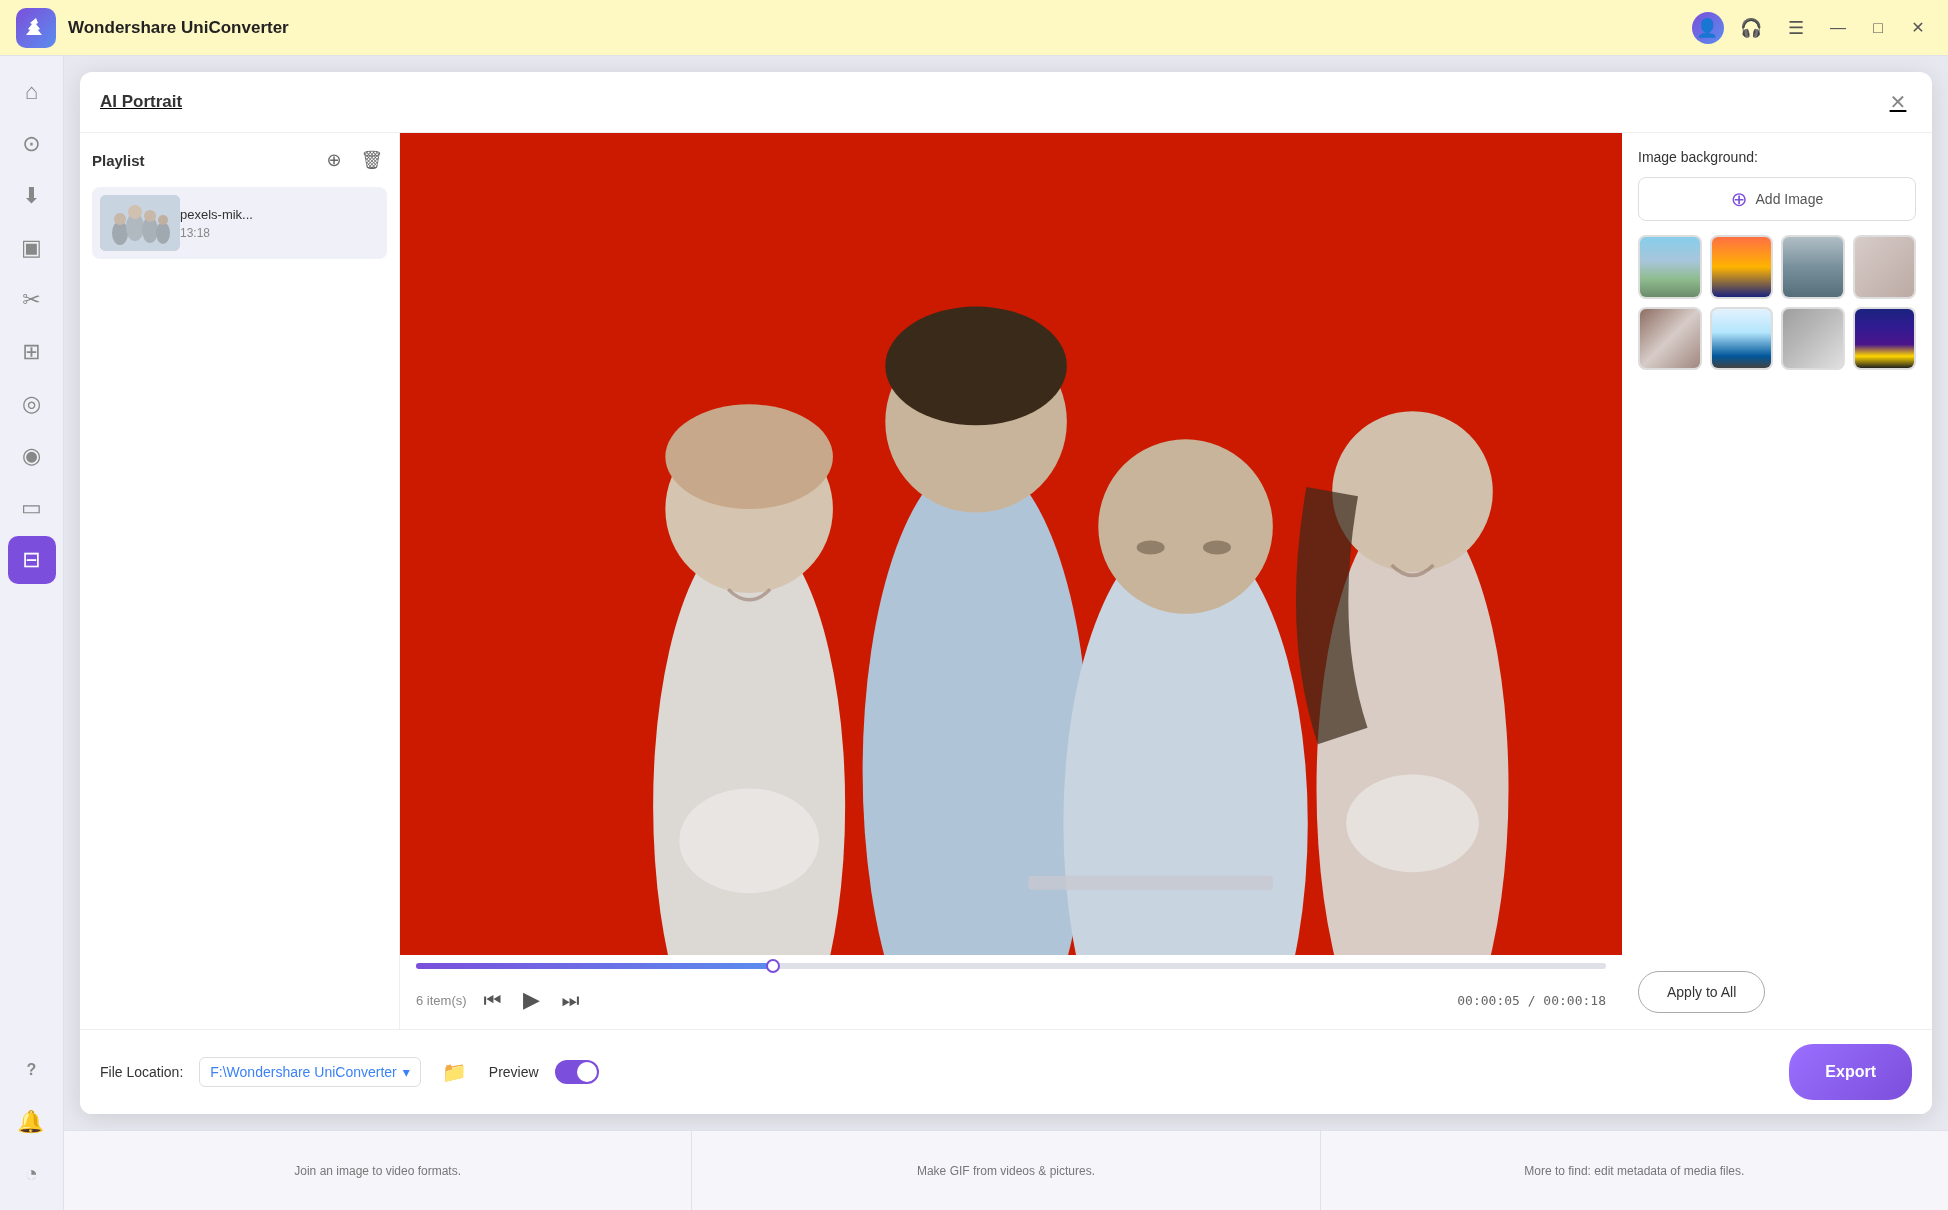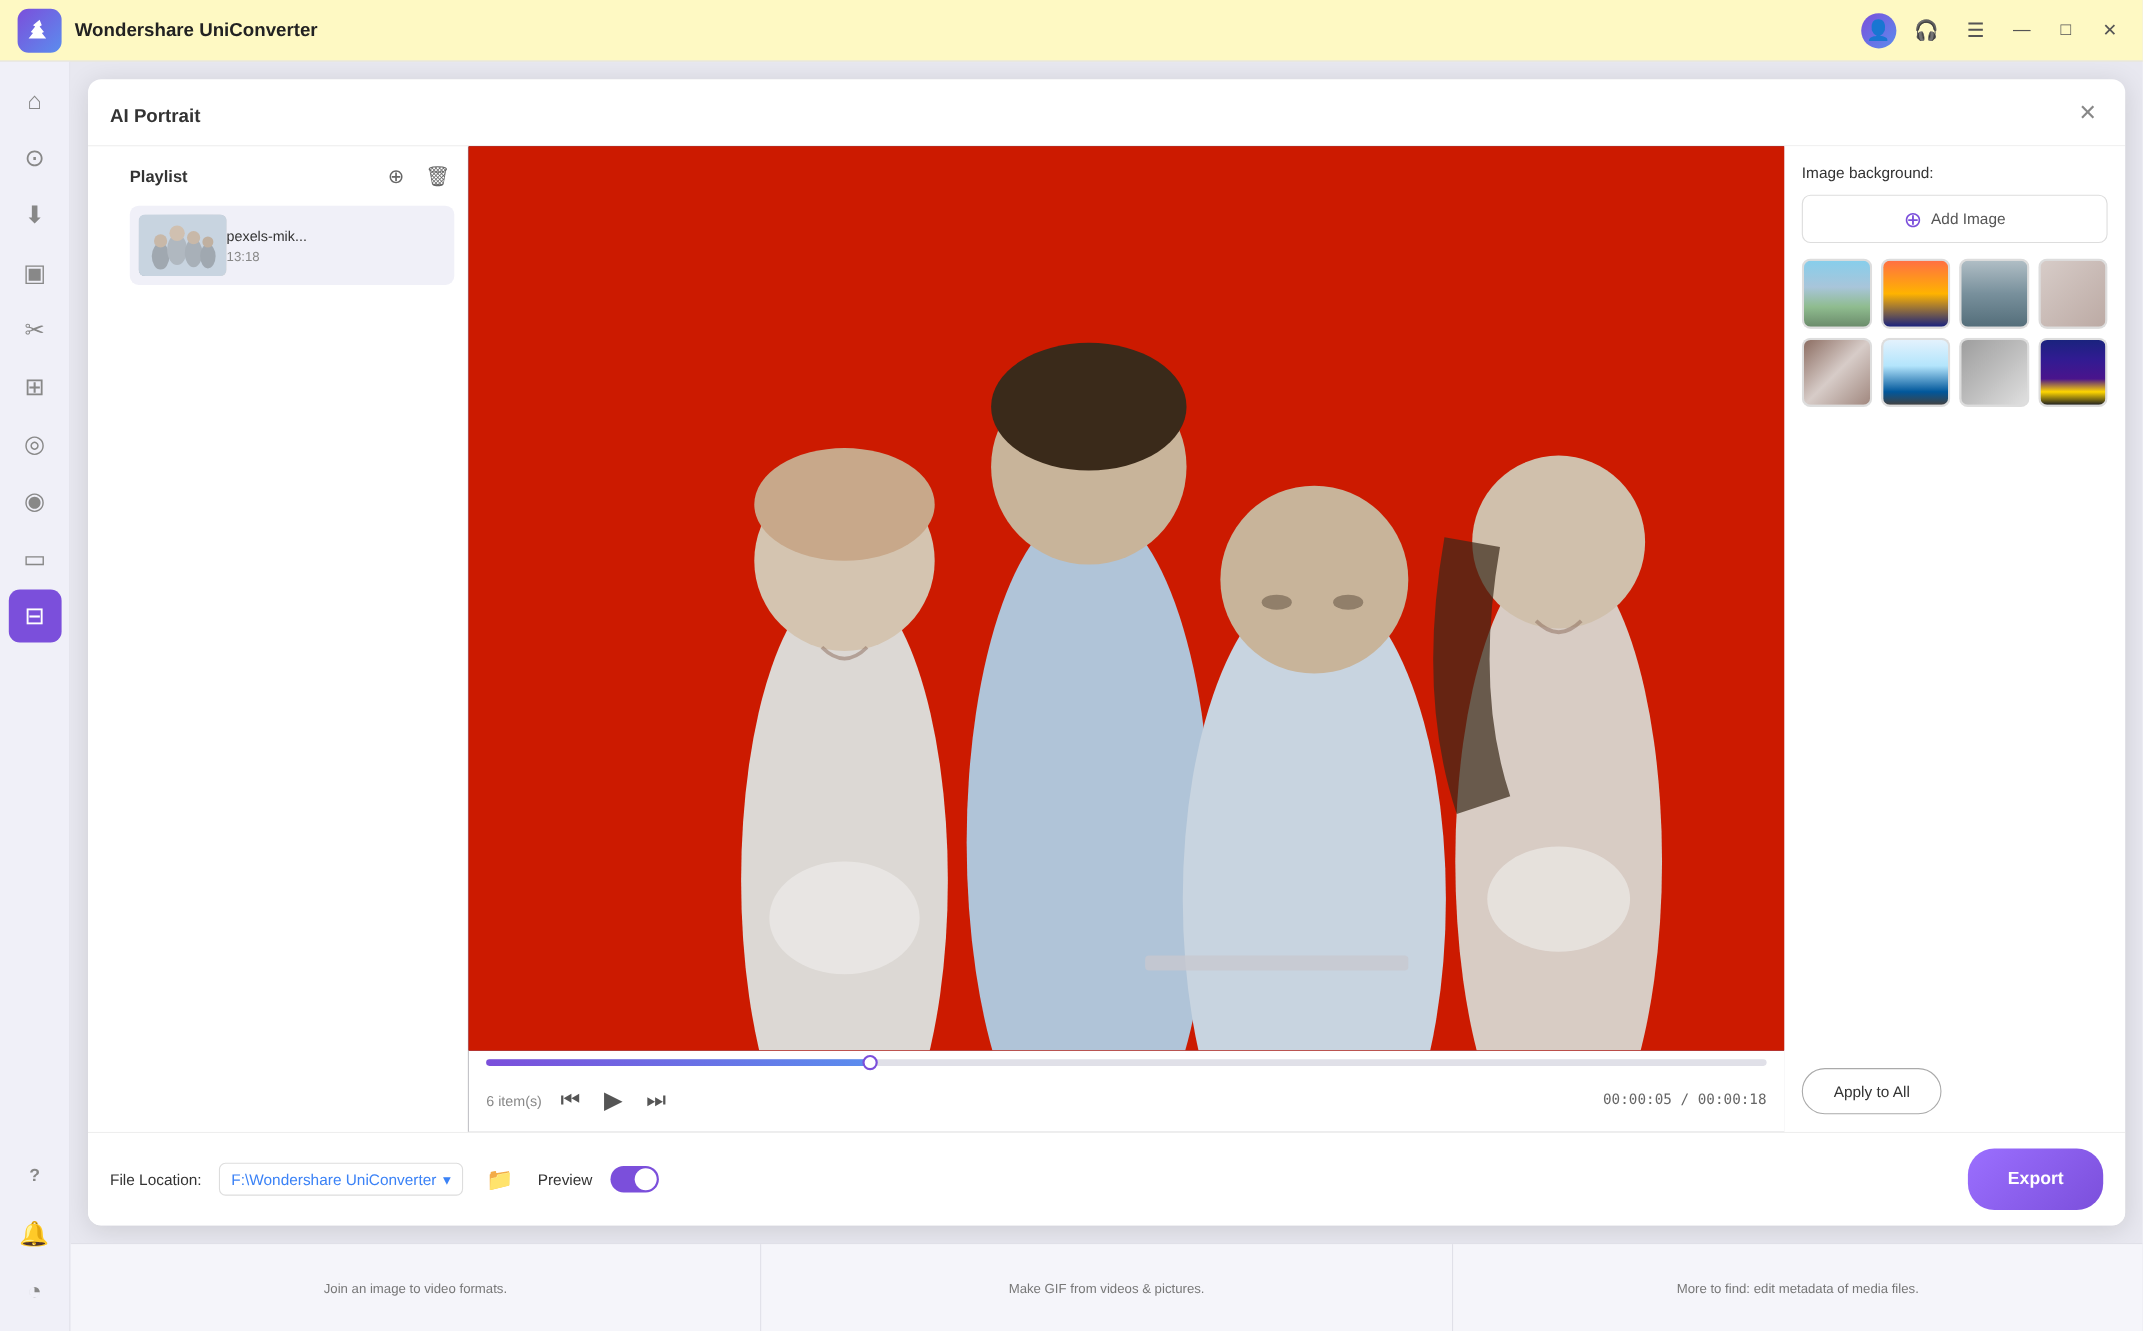--- a/index.html
+++ b/index.html
@@ -115,24 +115,25 @@
       margin: 16px;
       flex: 1;
       display: flex;
       flex-direction: column;
       overflow: hidden;
       box-shadow: 0 4px 24px rgba(0,0,0,0.12);
     }
 
     .dialog-header {
       display: flex;
-      align-items: flex-end;
+      align-items: center;
       padding: 16px 20px;
       border-bottom: 1px solid #eee;
       flex-shrink: 0;
+      text-decoration: underline;
     }
     .dialog-title {
       font-size: 17px;
       font-weight: 600;
       color: #333;
       flex: 1;
     }
     .dialog-close {
       width: 28px; height: 28px;
       display: flex; align-items: center; justify-content: center;
@@ -150,21 +151,20 @@
     }
 
     
     .left-panel {
       width: 320px;
       border-right: 1px solid #eee;
       display: flex;
       flex-direction: column;
       flex-shrink: 0;
       padding: 12px;
-      margin-left: 26px;
     }
     .playlist-header {
       display: flex;
       align-items: center;
       margin-bottom: 12px;
     }
     .playlist-title {
       font-size: 15px;
       font-weight: 600;
       color: #333;

